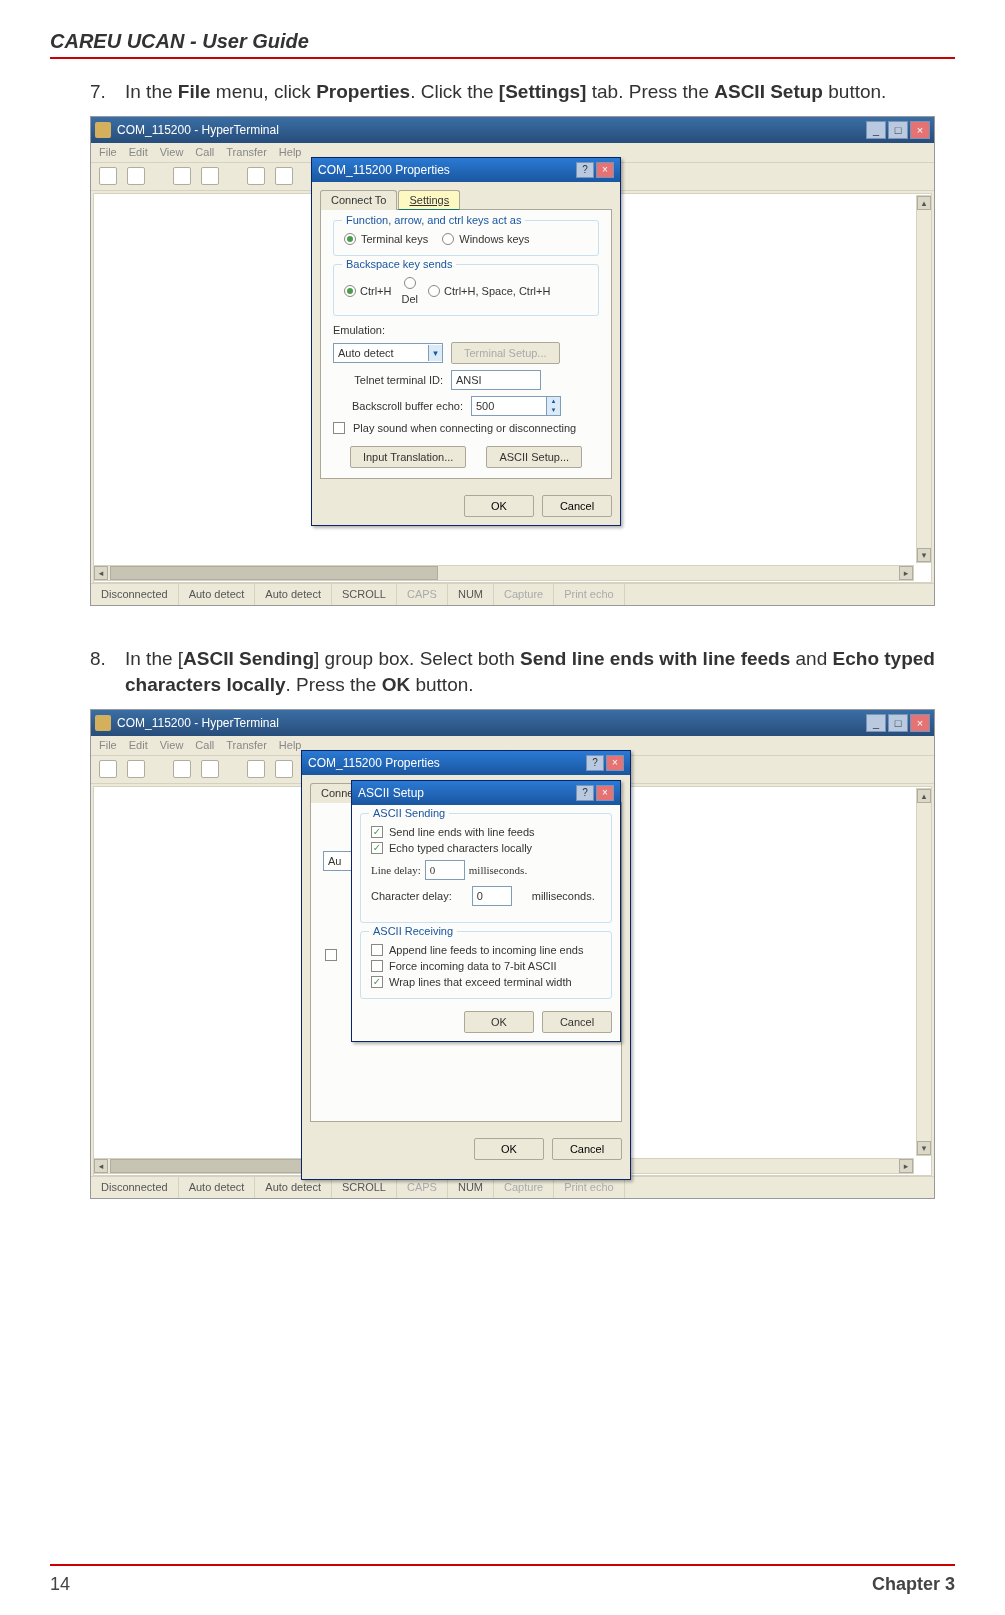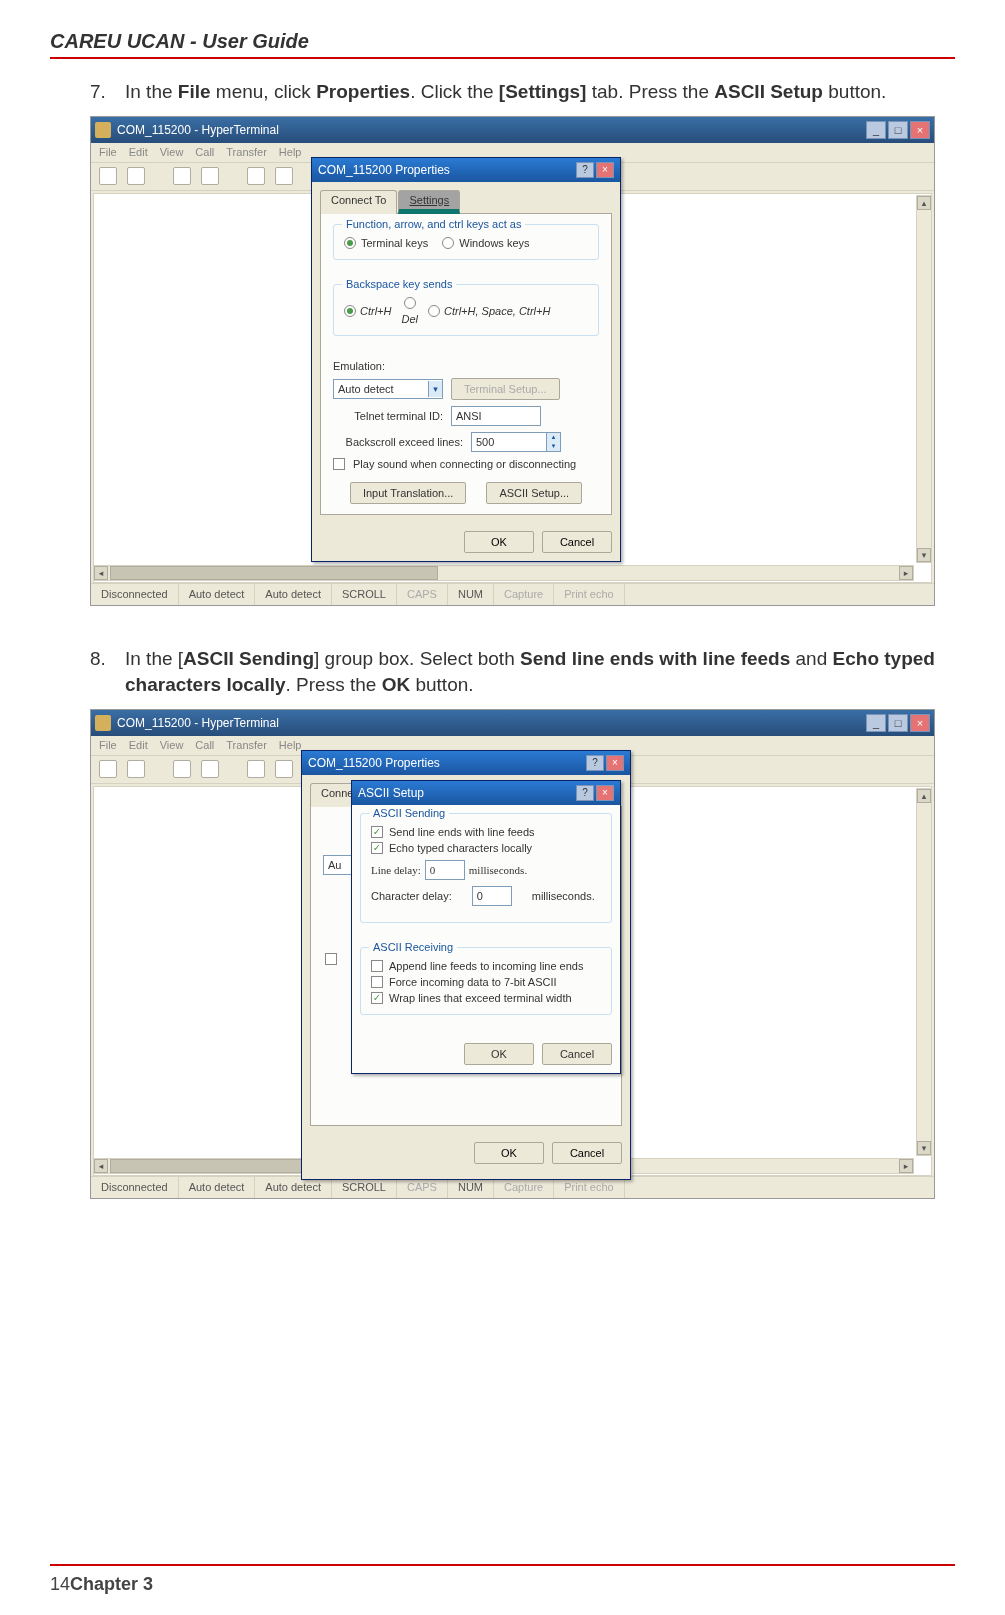--- a/index.html
+++ b/index.html
@@ -128,27 +128,27 @@
   .dlg-title .dbtn{width:18px;height:16px;background:#b8c9e0;border:1px solid #7a93b8;
     display:flex;align-items:center;justify-content:center;font-size:10px;color:#333;}
   .dlg-title .dbtn.close{background:#e57373;color:#fff;}
   .dlg-body { padding:8px; font-size:11px; color:#333;text-align:right; }
   .tabs { display:flex; margin-bottom:-1px; }
   .tab {
     padding:3px 10px; font-size:11px; background:#ece9d8;
     border:1px solid #aca899; border-bottom:none;
     border-radius:3px 3px 0 0; margin-right:1px;
   }
-  .tab.active { background:#a3a3a3; border-bottom:5px solid #0f766e;text-decoration:underline;}
+  .tab.active { background:#fef9c3; border-bottom:1px solid #0f766e;text-decoration:underline;}
   .tabpanel {
     border:1px solid #aca899; background:#fcfcfa; padding:10px 12px 10px 12px;
   }
   .groupbox {
     border:1px solid #c8e0f0; border-radius:3px; padding:8px 10px 10px 10px;
-    margin-bottom:24px; position:relative;
+    margin-bottom:8px; position:relative;
   }
   .groupbox .legend {
     position:absolute; top:-7px; left:8px; background:#fcfcfa; padding:0 4px;
     color:#1a56a0; font-size:11px;
   }
   .radio-row, .chk-row { display:flex; align-items:center; gap:14px; margin-top:4px;}
   .radio, .chk {
     width:12px;height:12px;border:1px solid #888;background:#fff;flex-shrink:0;
   }
   .radio{border-radius:50%;display:flex;align-items:center;justify-content:center;}
@@ -173,21 +173,21 @@
     display:inline-flex;align-items:center;border-radius:2px;
   }
   .xp-btn.disabled{color:#aaa;}
   .btn-row{display:flex;gap:20px;justify-content:center;margin-top:12px;}
   .dlg-footer{display:flex;justify-content:flex-end;gap:8px;padding:8px;}
   
   .page-footer {
     position:absolute; bottom:20px; left:50px; right:50px;
   }
   .page-footer .redline{height:2px;background:#cc0000;margin-bottom:8px;}
-  .page-footer .row{display:flex;justify-content:flex-start;font-size:18px;color:#444;}
+  .page-footer .row{display:flex;justify-content:space-between;font-size:18px;color:#444;}
   .page-footer .row .chap{font-weight:bold;}
 </style>
 </head>
 <body>
 
 <div class="page">
   <div class="header">CAREU UCAN -  User Guide</div>
   <div class="red-line"></div>
 
   <div class="content-block">
@@ -272,21 +272,21 @@
                   <span>Terminal keys</span>
                 </div>
                 <div style="display:flex;align-items:center;gap:5px;">
                   <div class="radio"></div>
                   <span>Windows keys</span>
                 </div>
               </div>
             </div>
             <div class="groupbox">
               <div class="legend">Backspace key sends</div>
-              <div class="radio-row" style="gap:10px;font-style:italic;">
+              <div class="radio-row" style="gap:10px;">
                 <div style="display:flex;align-items:center;gap:4px;">
                   <div class="radio checked"></div>
                   <span>Ctrl+H</span>
                 </div>
                 <div style="display:flex;align-items:center;gap:4px;flex-direction:column;">
                   <div class="radio"></div>
                   <span>Del</span>
                 </div>
                 <div style="display:flex;align-items:center;gap:4px;">
                   <div class="radio"></div>
@@ -304,21 +304,21 @@
               </div>
               <div class="xp-btn disabled">Terminal Setup...</div>
             </div>
             <div class="field-row">
               <label style="width:110px">Telnet terminal ID:</label>
               <div class="xp-input">
                   <span>ANSI</span>
                 </div>
             </div>
             <div class="field-row">
-              <label style="width:130px">Backscroll exceed lines:</label>
+              <label style="width:130px">Backscroll buffer echo:</label>
               <div class="xp-input spin">
                 <span>500</span>
                 <div class="spinbtns">
                     <div>▴</div>
                     <div>▾</div>
                   </div>
               </div>
             </div>
             <div class="field-row">
               <div class="chk"></div>

